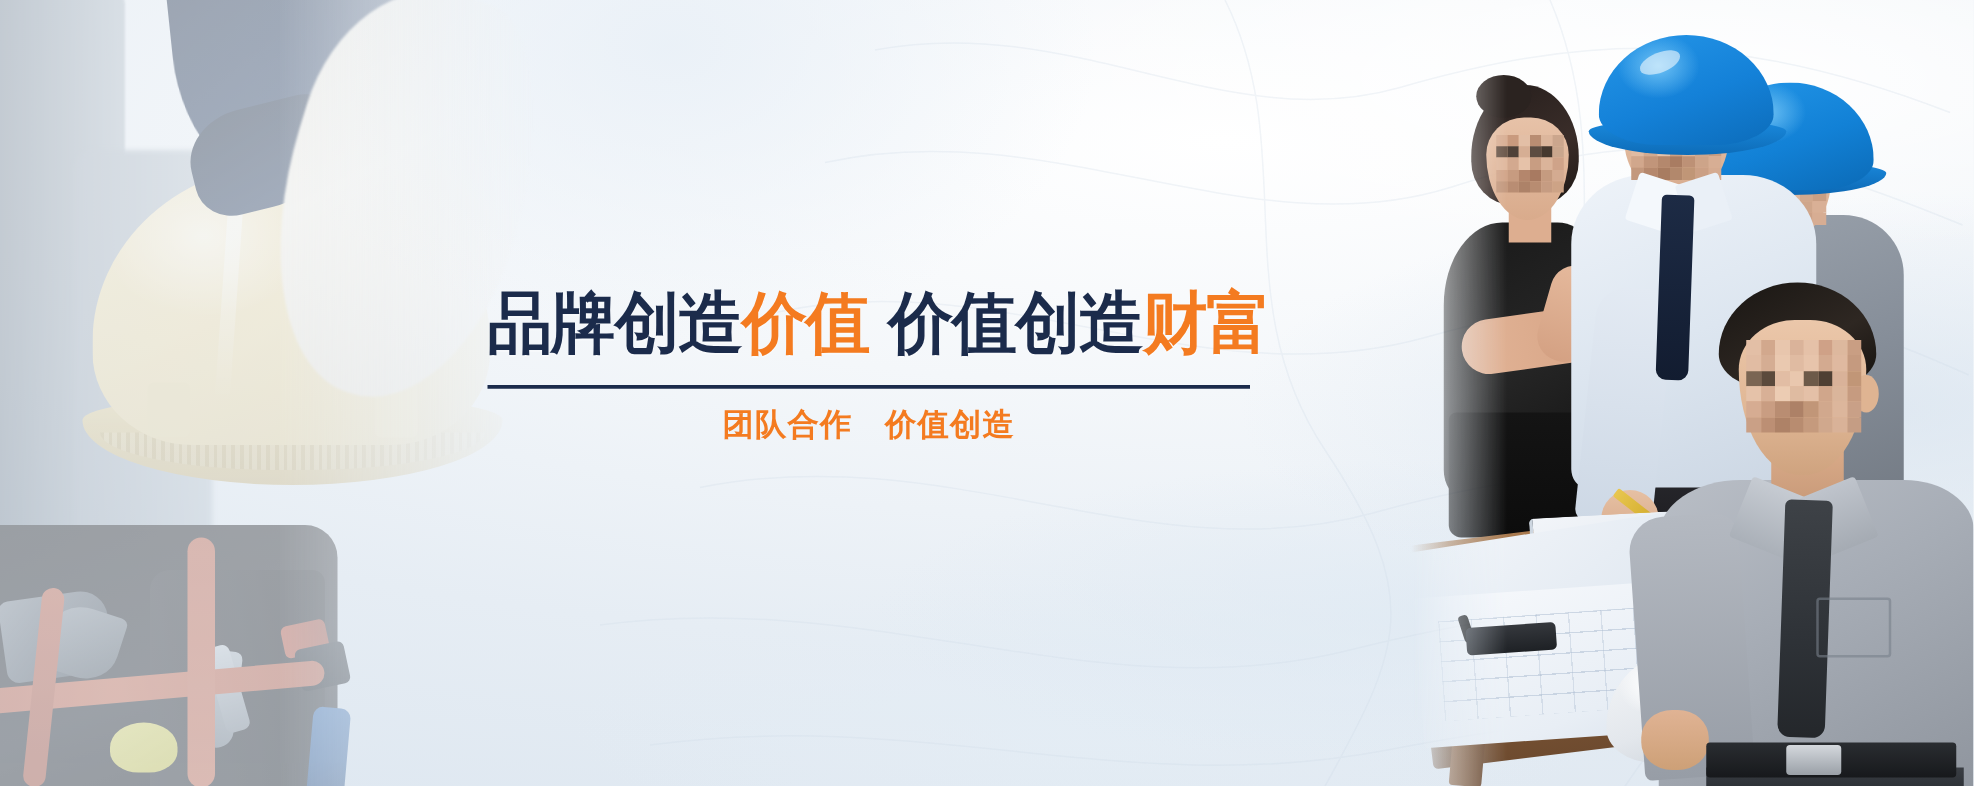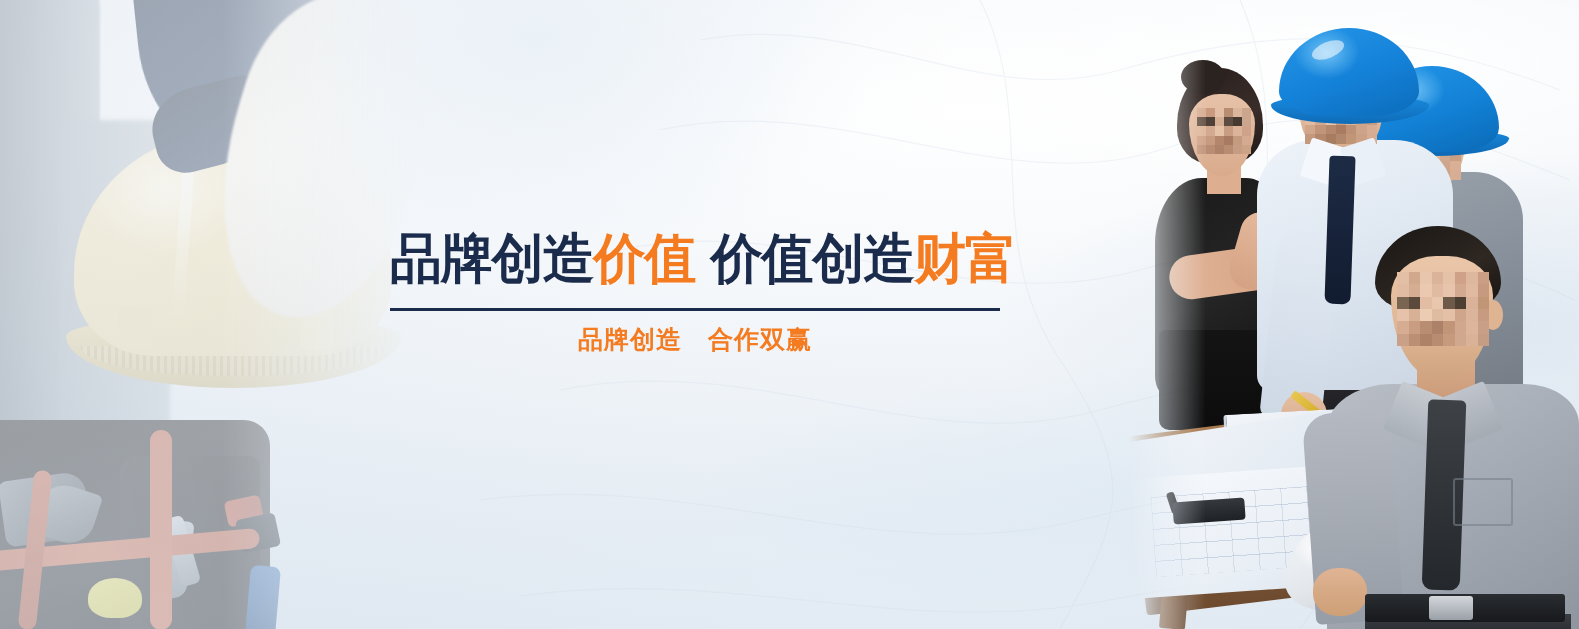--- a/index.html
+++ b/index.html
@@ -808,16 +808,16 @@
     <div class="rp rp-f-belt"></div>
     <div class="rp rp-f-buckle"></div>
   </div>
 
   <div class="text-block">
     <h1 class="headline"><span>品牌创造</span><span class="accent">价值</span><span class="gap"></span><span>价值创造</span><span class="accent">财富</span></h1>
 
 
     <hr class="divider">
 
-    <div class="tagline">品牌创造　合作双赢</div>
+    <div class="tagline">团队合作　价值创造</div>
   </div>
 
 </div>
 
 </body></html>

